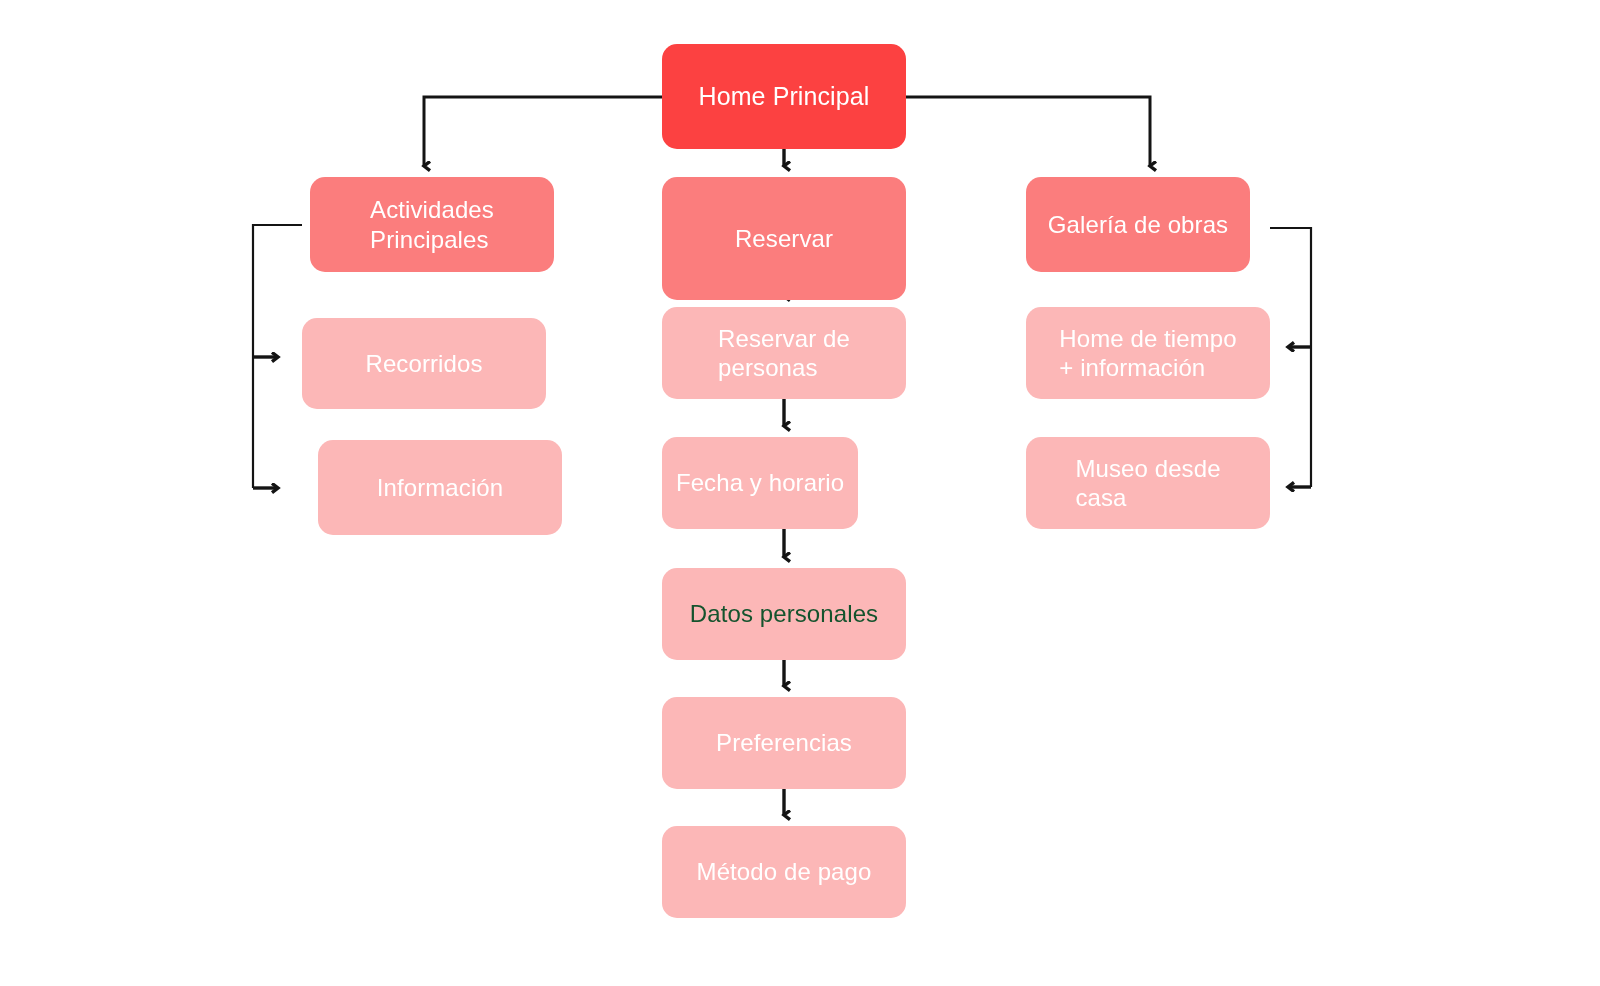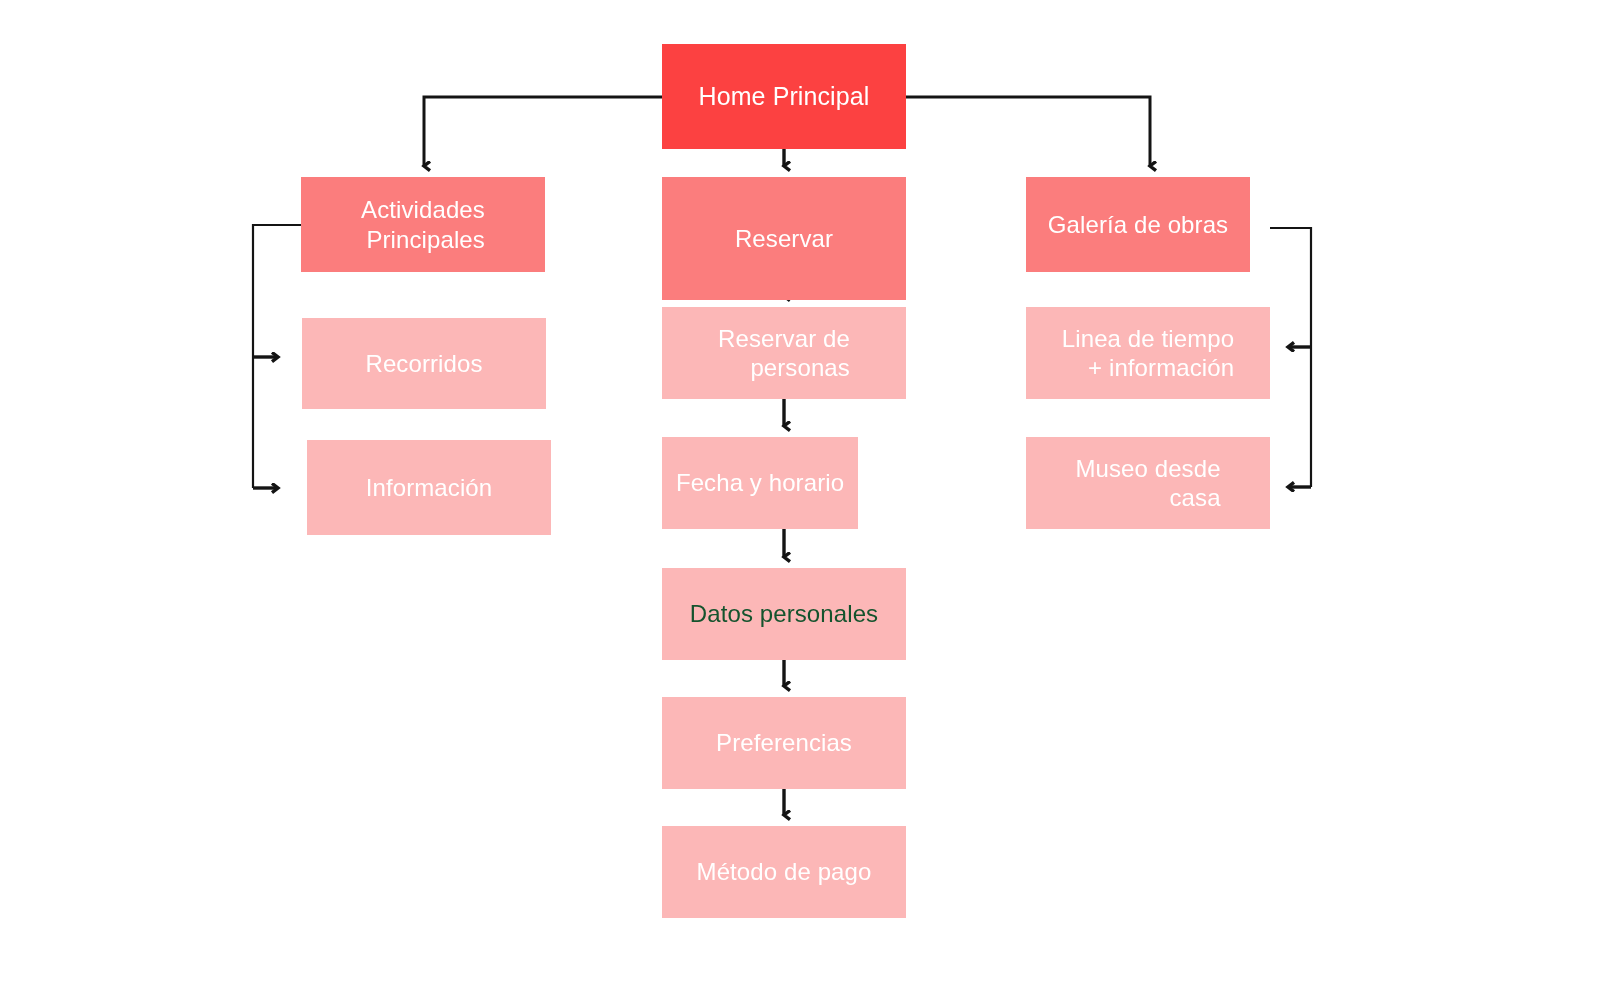--- a/index.html
+++ b/index.html
@@ -26,28 +26,29 @@
     width: 1600px;
     height: 986px;
     pointer-events: none;
   }
   .node {
     position: absolute;
     box-sizing: border-box;
     display: flex;
     align-items: center;
     justify-content: center;
-    text-align: right;
+    text-align: left;
     color: #ffffff;
     font-family: "Liberation Sans", sans-serif;
     font-weight: 400;
     letter-spacing: 0.1px;
     line-height: 1.22;
     padding: 2px 0;
     white-space: pre-line;
+    border-radius: 15px;
   }
   .node-level-0 { font-size: 25px; }
   .node-level-1 { font-size: 24px; }
   .node-level-2 { font-size: 24px; }
 </style>
 </head>
 <body>
 
 <div id="diagram-root" style="background: rgb(255, 255, 255);">
 
@@ -87,30 +88,30 @@
     <path d="M784,789 L784,815" fill="none" stroke="#141414" stroke-width="3.4" marker-end="url(#arrow-down)"></path>
 
     <path d="M1270,228 L1311,228 L1311,487" fill="none" stroke="#141414" stroke-width="2.2"></path>
 
     <path d="M1311,347 L1288,347" fill="none" stroke="#141414" stroke-width="3.4" marker-end="url(#arrow-left)"></path>
 
     <path d="M1311,487 L1288,487" fill="none" stroke="#141414" stroke-width="3.4" marker-end="url(#arrow-left)"></path>
   </svg>
 
   <div class="node node-level-0" style="left: 662px; top: 44px; width: 244px; height: 105px; background: rgb(252, 65, 65); color: rgb(255, 255, 255);">Home Principal</div>
-  <div class="node node-level-1" style="left: 301px; top: 177px; width: 244px; height: 95px; background: rgb(251, 125, 125); color: rgb(255, 255, 255);">Actividades
+  <div class="node node-level-1" style="left: 310px; top: 177px; width: 244px; height: 95px; background: rgb(251, 125, 125); color: rgb(255, 255, 255);">Actividades
 Principales</div>
   <div class="node node-level-1" style="left: 662px; top: 177px; width: 244px; height: 123px; background: rgb(251, 125, 125); color: rgb(255, 255, 255);">Reservar</div>
   <div class="node node-level-1" style="left: 1026px; top: 177px; width: 224px; height: 95px; background: rgb(251, 125, 125); color: rgb(255, 255, 255);">Galería de obras</div>
   <div class="node node-level-2" style="left: 302px; top: 310px; width: 244px; height: 91px; background: rgb(252, 183, 183); color: rgb(255, 255, 255); margin-top: 8px;">Recorridos</div>
-  <div class="node node-level-2" style="left: 307px; top: 440px; width: 244px; height: 95px; background: rgb(252, 183, 183); color: rgb(255, 255, 255);">Información</div>
+  <div class="node node-level-2" style="left: 318px; top: 440px; width: 244px; height: 95px; background: rgb(252, 183, 183); color: rgb(255, 255, 255);">Información</div>
   <div class="node node-level-2" style="left: 662px; top: 307px; width: 244px; height: 92px; background: rgb(252, 183, 183); color: rgb(255, 255, 255);">Reservar de
 personas</div>
   <div class="node node-level-2" style="left: 662px; top: 437px; width: 196px; height: 92px; background: rgb(252, 183, 183); color: rgb(255, 255, 255);">Fecha y horario</div>
   <div class="node node-level-2" style="left: 662px; top: 568px; width: 244px; height: 92px; background: rgb(252, 183, 183); color: #14532d;">Datos personales</div>
   <div class="node node-level-2" style="left: 662px; top: 826px; width: 244px; height: 92px; background: rgb(252, 183, 183); color: rgb(255, 255, 255);">Método de pago</div>
   <div class="node node-level-2" style="left: 662px; top: 697px; width: 244px; height: 92px; background: rgb(252, 183, 183); color: rgb(255, 255, 255);">Preferencias</div>
-  <div class="node node-level-2" style="left: 1026px; top: 307px; width: 244px; height: 92px; background: rgb(252, 183, 183); color: rgb(255, 255, 255);">Linea de tiempo
+  <div class="node node-level-2" style="left: 1026px; top: 307px; width: 244px; height: 92px; background: rgb(252, 183, 183); color: rgb(255, 255, 255);">Home de tiempo
 + información</div>
   <div class="node node-level-2" style="left: 1026px; top: 437px; width: 244px; height: 92px; background: rgb(252, 183, 183); color: rgb(255, 255, 255);">Museo desde
 casa</div>
 
 </div>
 
 </body></html>

